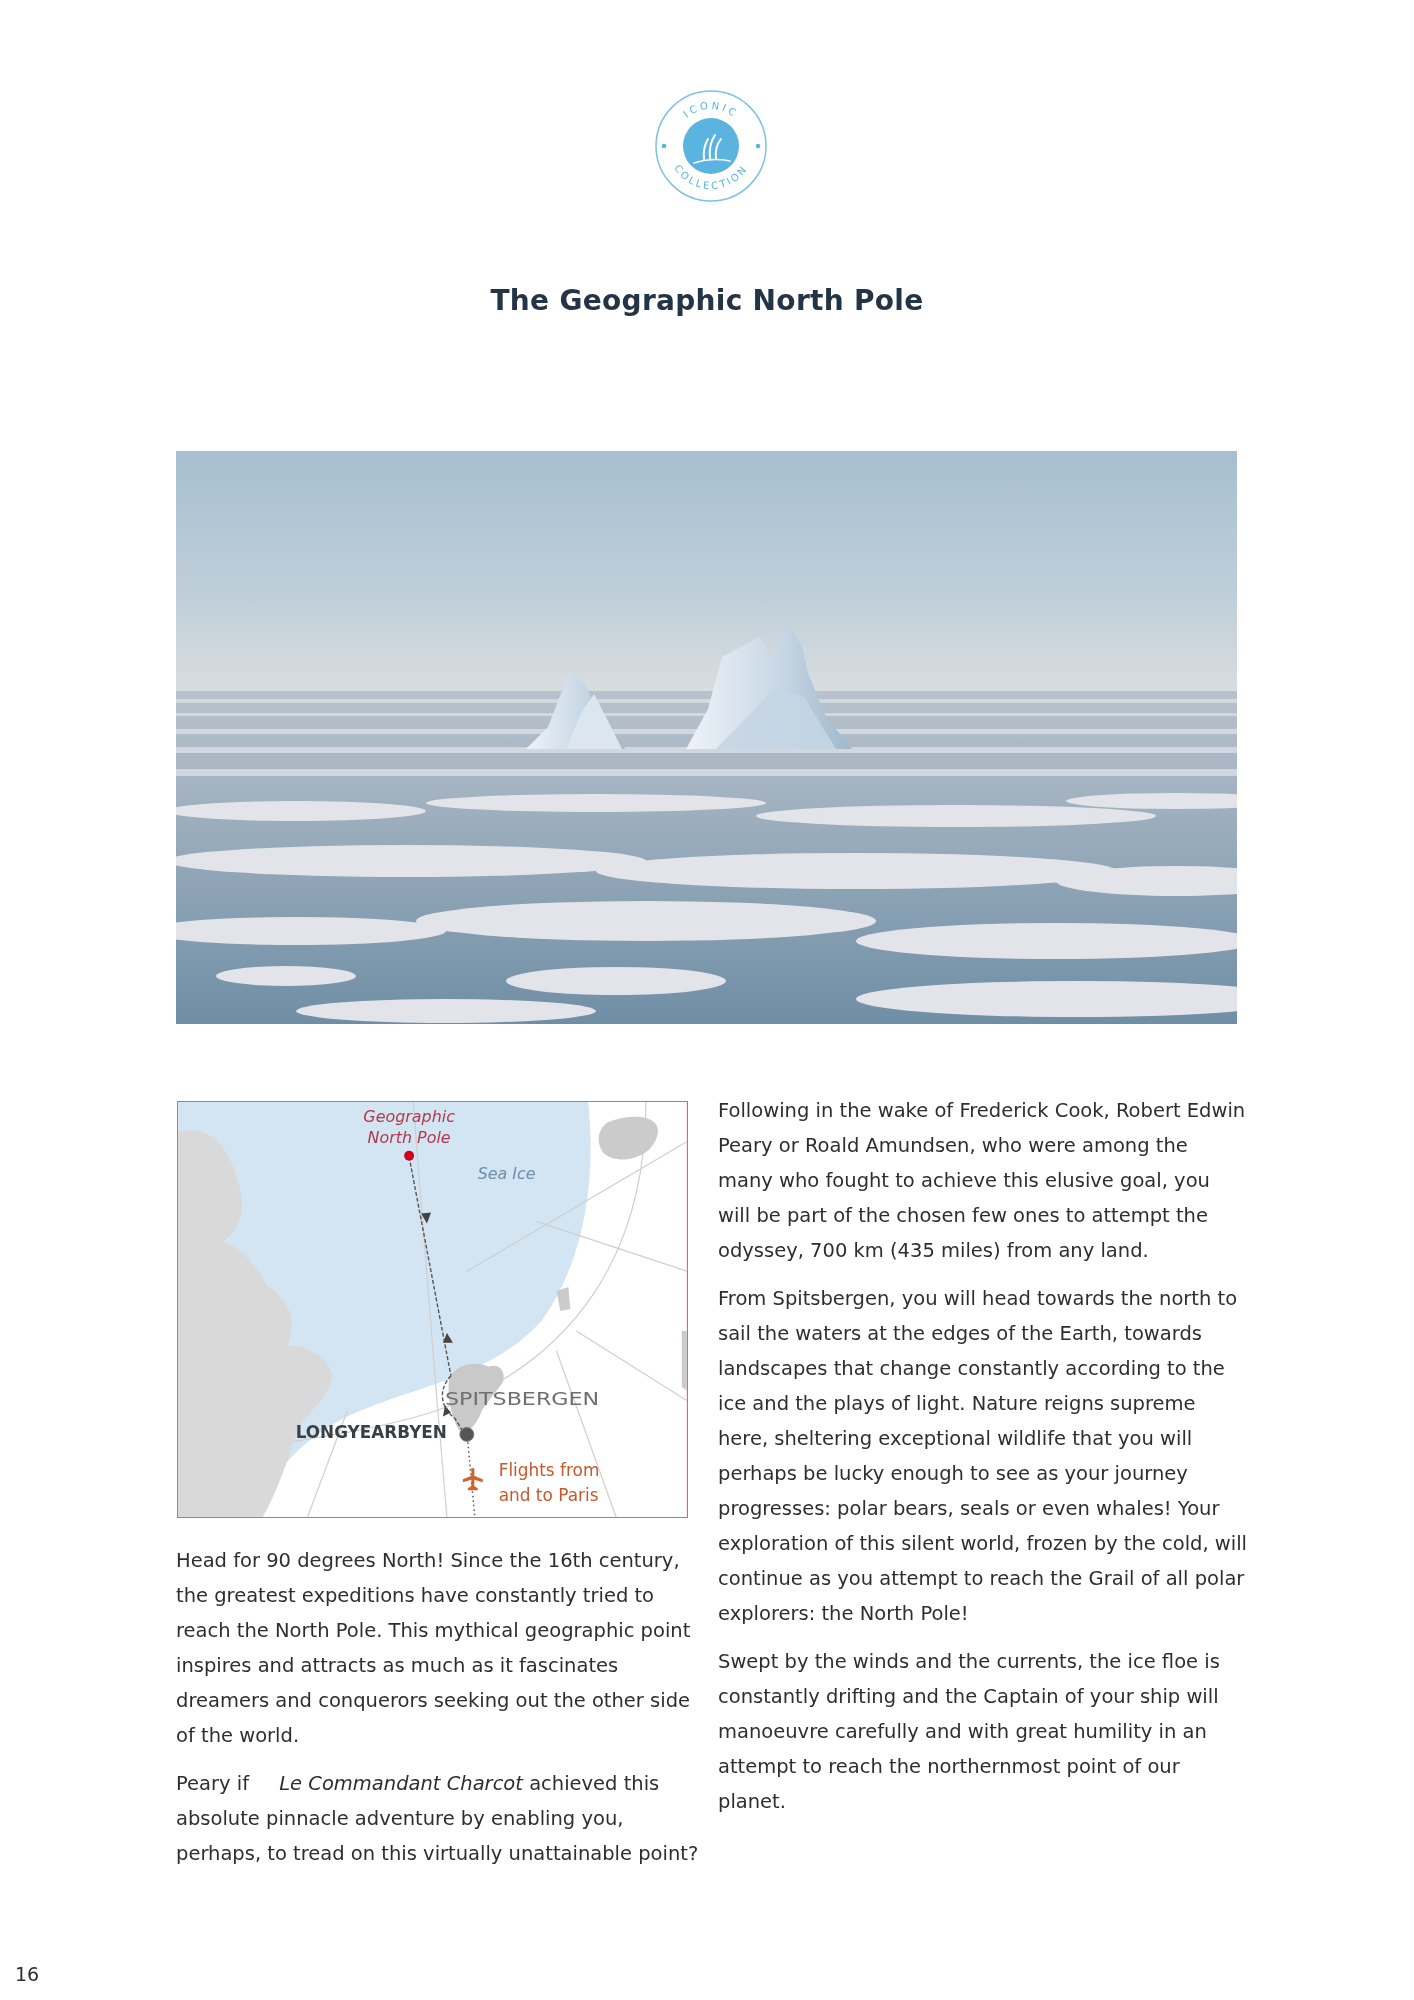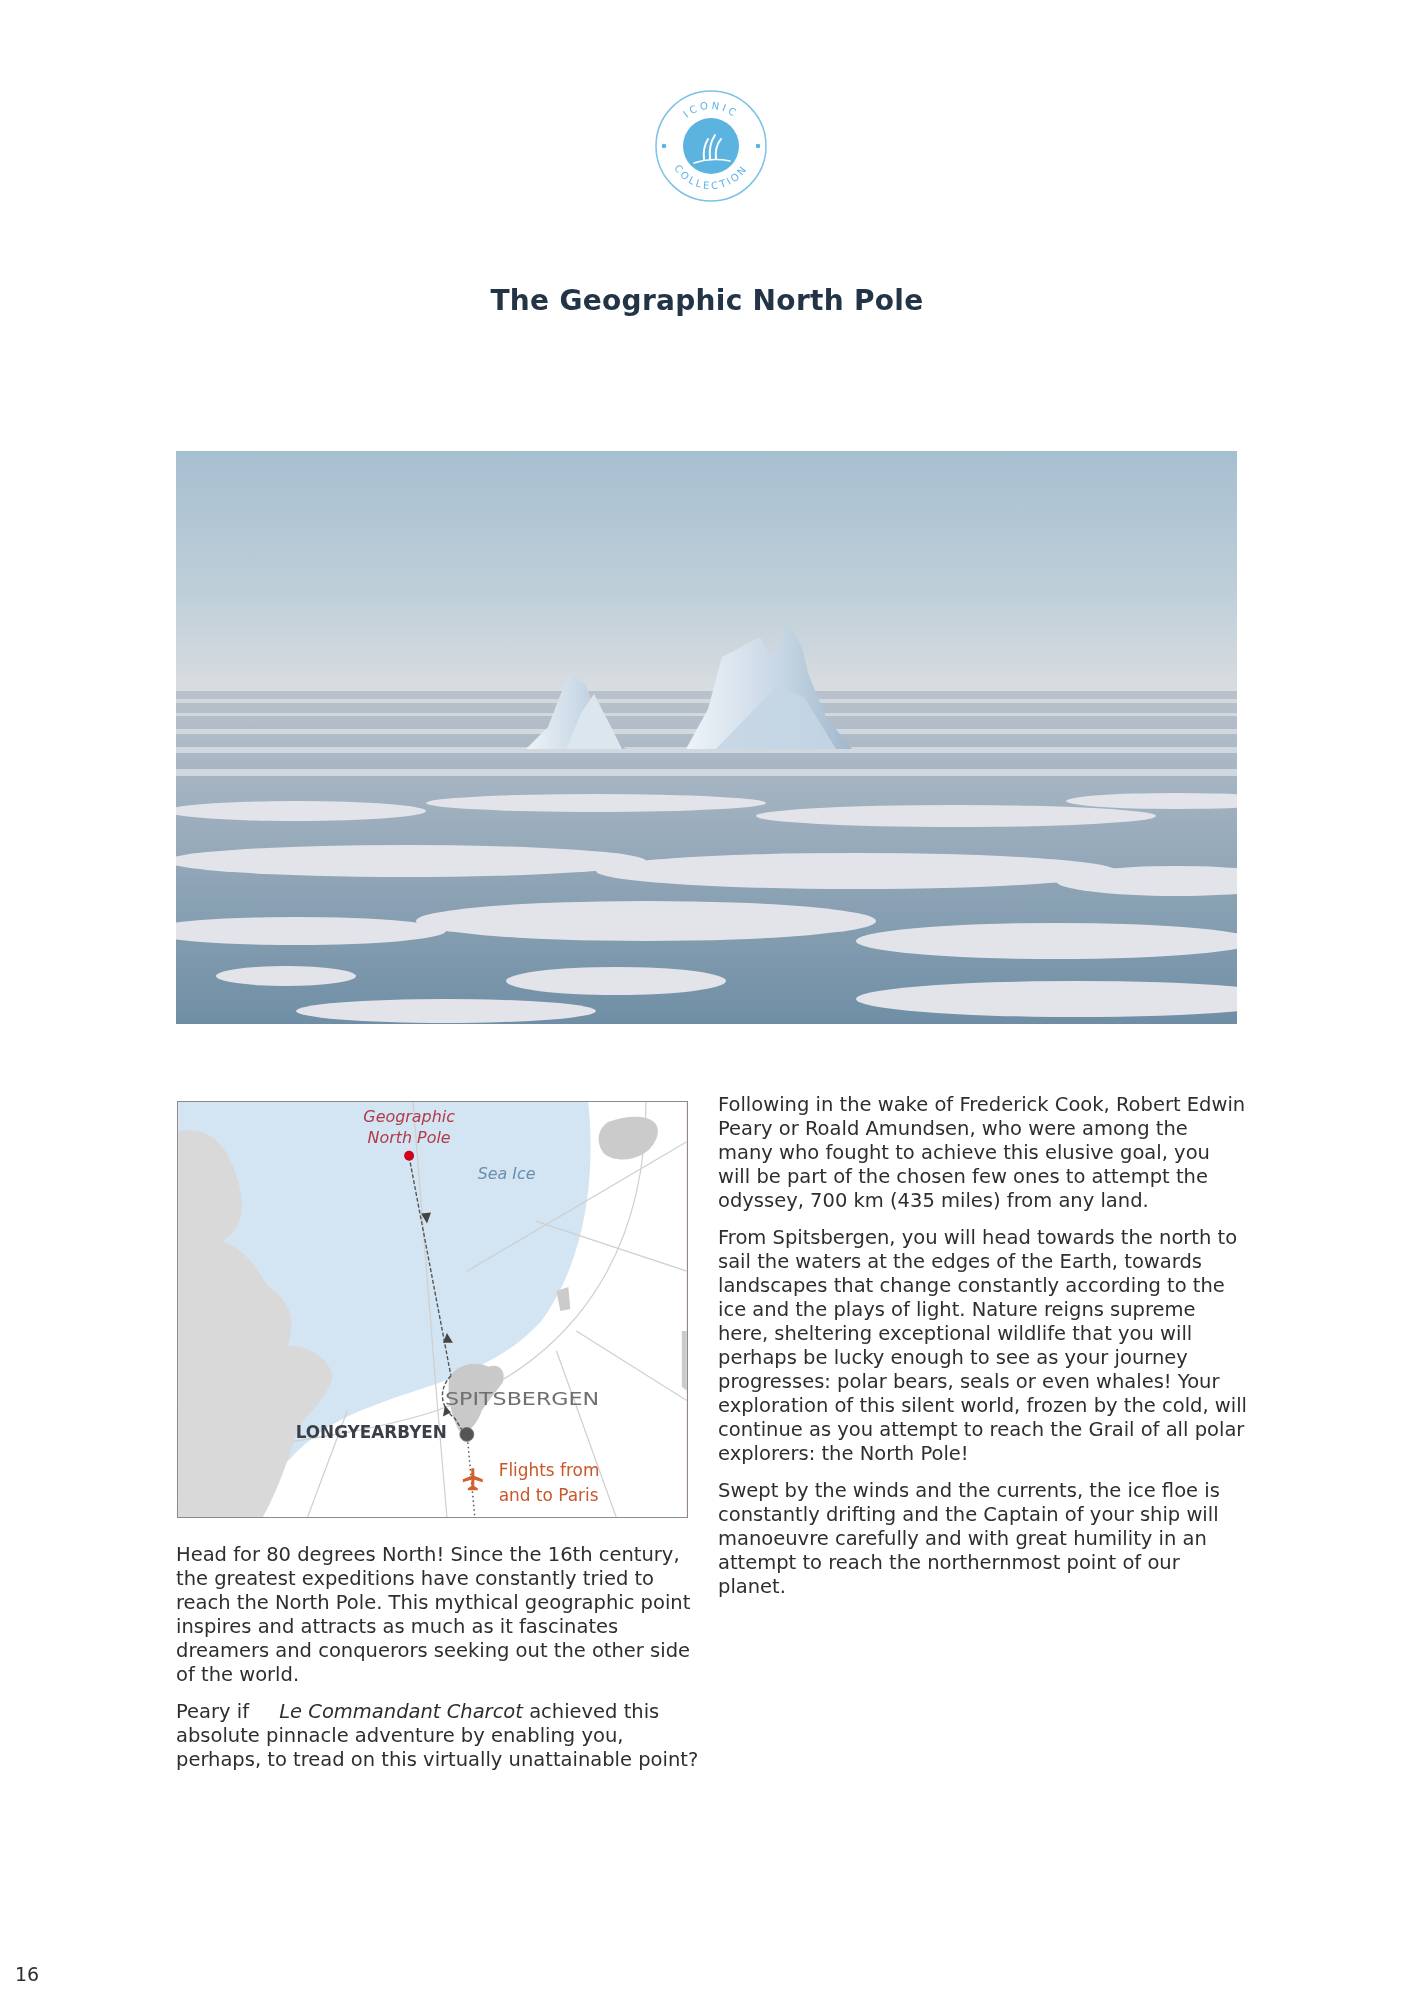--- a/index.html
+++ b/index.html
@@ -13,21 +13,21 @@
                 font-family: "DejaVu Sans", sans-serif; font-size: 28px; font-weight: 600;
                 color: #243447; letter-spacing: 0.3px; margin: 0; }
 
   .photo { position: absolute; left: 176px; top: 451px; width: 1061px; height: 573px; overflow: hidden; }
   .photo svg { display: block; width: 1061px; height: 573px; }
 
   .map { position: absolute; left: 177px; top: 1101px; width: 511px; height: 417px;
          border: 1.5px solid #8a8a8a; box-sizing: border-box; overflow: hidden; background: #fca5a5; }
   .map svg { display: block; width: 100%; height: 100%; }
 
-  .col { position: absolute; width: 530px; font-size: 19.5px; line-height: 24px; color: #2e2e2e; }
+  .col { position: absolute; width: 530px; font-size: 19.5px; line-height: 35px; color: #2e2e2e; }
   .col p { margin: 0 0 13px 0; }
   .col-left { left: 176px; top: 1543px; }
   .col-right { left: 718px; top: 1093px; }
   .col em { font-style: italic; margin-left: 24px; }
 
   .page-number { position: absolute; left: 15px; top: 1963px; font-size: 19px; color: #2e2e2e; }
 </style>
 </head>
 <body>
 
@@ -159,21 +159,21 @@
     <text x="232" y="41" text-anchor="middle" font-family="DejaVu Sans, sans-serif" font-style="italic" font-size="16" fill="#b23a4a">North Pole</text>
     <text x="330" y="77" text-anchor="middle" font-family="DejaVu Sans, sans-serif" font-style="italic" font-size="16" fill="#6b8fae">Sea Ice</text>
     <text x="268" y="304" font-family="DejaVu Sans, sans-serif" font-size="18" fill="#6f6f6f" textLength="155" lengthAdjust="spacingAndGlyphs">SPITSBERGEN</text>
     <text x="118" y="338" font-family="DejaVu Sans, sans-serif" font-size="17" font-weight="bold" fill="#3a3f47" textLength="152" lengthAdjust="spacingAndGlyphs">LONGYEARBYEN</text>
     <text x="322" y="376" font-family="DejaVu Sans, sans-serif" font-size="17" fill="#c9572a">Flights from</text>
     <text x="322" y="401" font-family="DejaVu Sans, sans-serif" font-size="17" fill="#c9572a">and to Paris</text>
   </svg>
 </div>
 
 <div class="col col-left">
-  <p>Head for 80 degrees North! Since the 16th century, the greatest expeditions have constantly tried to reach the North Pole. This mythical geographic point inspires and attracts as much as it fascinates dreamers and conquerors seeking out the other side of the world.</p>
+  <p>Head for 90 degrees North! Since the 16th century, the greatest expeditions have constantly tried to reach the North Pole. This mythical geographic point inspires and attracts as much as it fascinates dreamers and conquerors seeking out the other side of the world.</p>
   <p><span>Peary if </span><em>Le Commandant Charcot</em><span> achieved this absolute pinnacle adventure by enabling you, perhaps, to tread on this virtually unattainable point?</span></p>
 </div>
 
 <div class="col col-right">
   <p>Following in the wake of Frederick Cook, Robert Edwin Peary or Roald Amundsen, who were among the many who fought to achieve this elusive goal, you will be part of the chosen few ones to attempt the odyssey, 700 km (435 miles) from any land.</p>
   <p>From Spitsbergen, you will head towards the north to sail the waters at the edges of the Earth, towards landscapes that change constantly according to the ice and the plays of light. Nature reigns supreme here, sheltering exceptional wildlife that you will perhaps be lucky enough to see as your journey progresses: polar bears, seals or even whales! Your exploration of this silent world, frozen by the cold, will continue as you attempt to reach the Grail of all polar explorers: the North Pole!</p>
   <p>Swept by the winds and the currents, the ice floe is constantly drifting and the Captain of your ship will manoeuvre carefully and with great humility in an attempt to reach the northernmost point of our planet.</p>
 </div>
 
 <div class="page-number">16</div>

